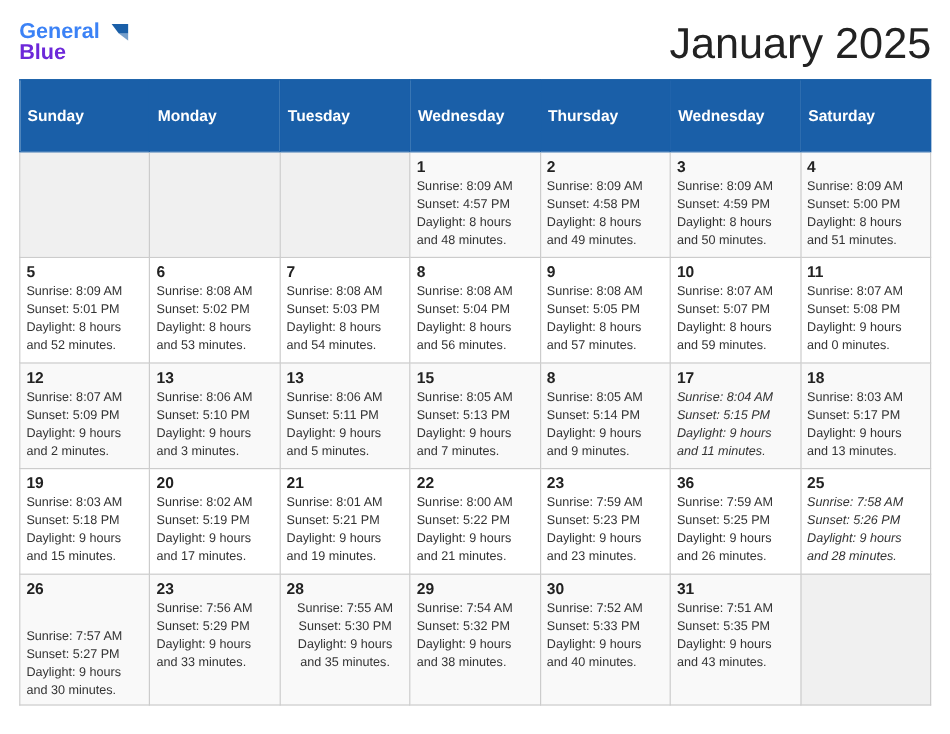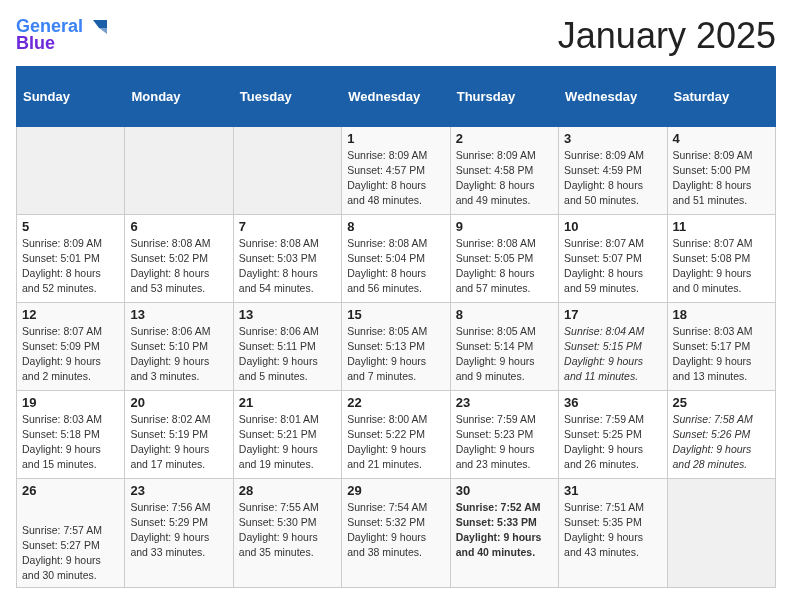--- a/index.html
+++ b/index.html
@@ -310,35 +310,35 @@
         </td>
         <td>
           <span class="day-number">23</span>
           <div class="day-info" style="white-space: pre-line;">Sunrise: 7:56 AM
 Sunset: 5:29 PM
 Daylight: 9 hours
 and 33 minutes.</div>
         </td>
         <td>
           <span class="day-number">28</span>
-          <div class="day-info" style="white-space: pre-line;">Sunrise: 7:55 AM
+          <div class="day-info" style="white-space: pre-line; text-align: center;">Sunrise: 7:55 AM
 Sunset: 5:30 PM
 Daylight: 9 hours
 and 35 minutes.</div>
         </td>
         <td>
           <span class="day-number">29</span>
           <div class="day-info" style="white-space: pre-line;">Sunrise: 7:54 AM
 Sunset: 5:32 PM
 Daylight: 9 hours
 and 38 minutes.</div>
         </td>
         <td>
           <span class="day-number">30</span>
-          <div class="day-info" style="white-space: pre-line; font-weight: bold;">Sunrise: 7:52 AM
+          <div class="day-info" style="white-space: pre-line;">Sunrise: 7:52 AM
 Sunset: 5:33 PM
 Daylight: 9 hours
 and 40 minutes.</div>
         </td>
         <td>
           <span class="day-number">31</span>
           <div class="day-info" style="white-space: pre-line;">Sunrise: 7:51 AM
 Sunset: 5:35 PM
 Daylight: 9 hours
 and 43 minutes.</div>

